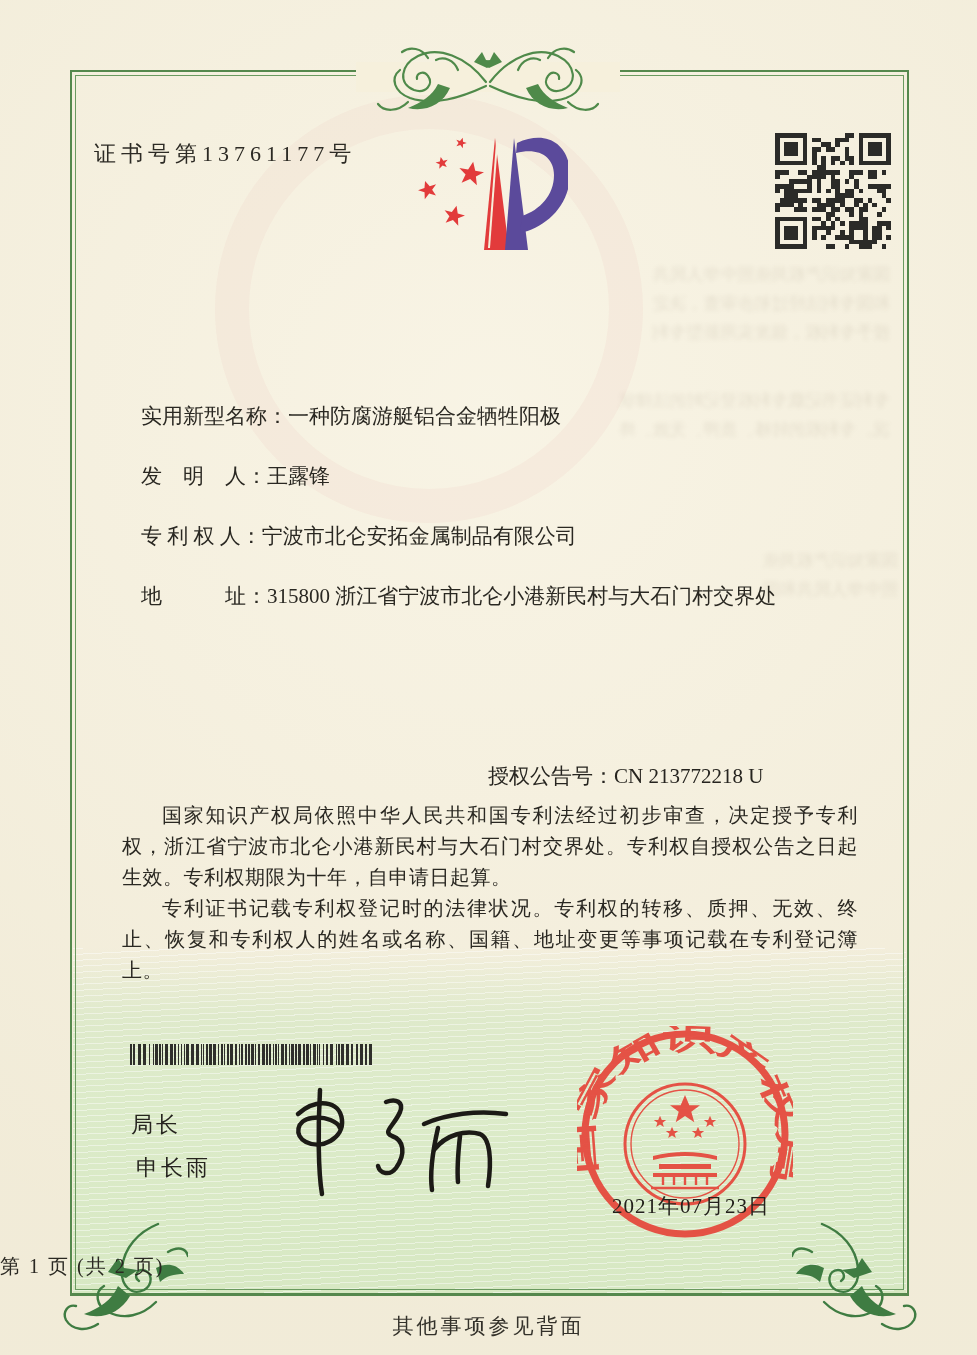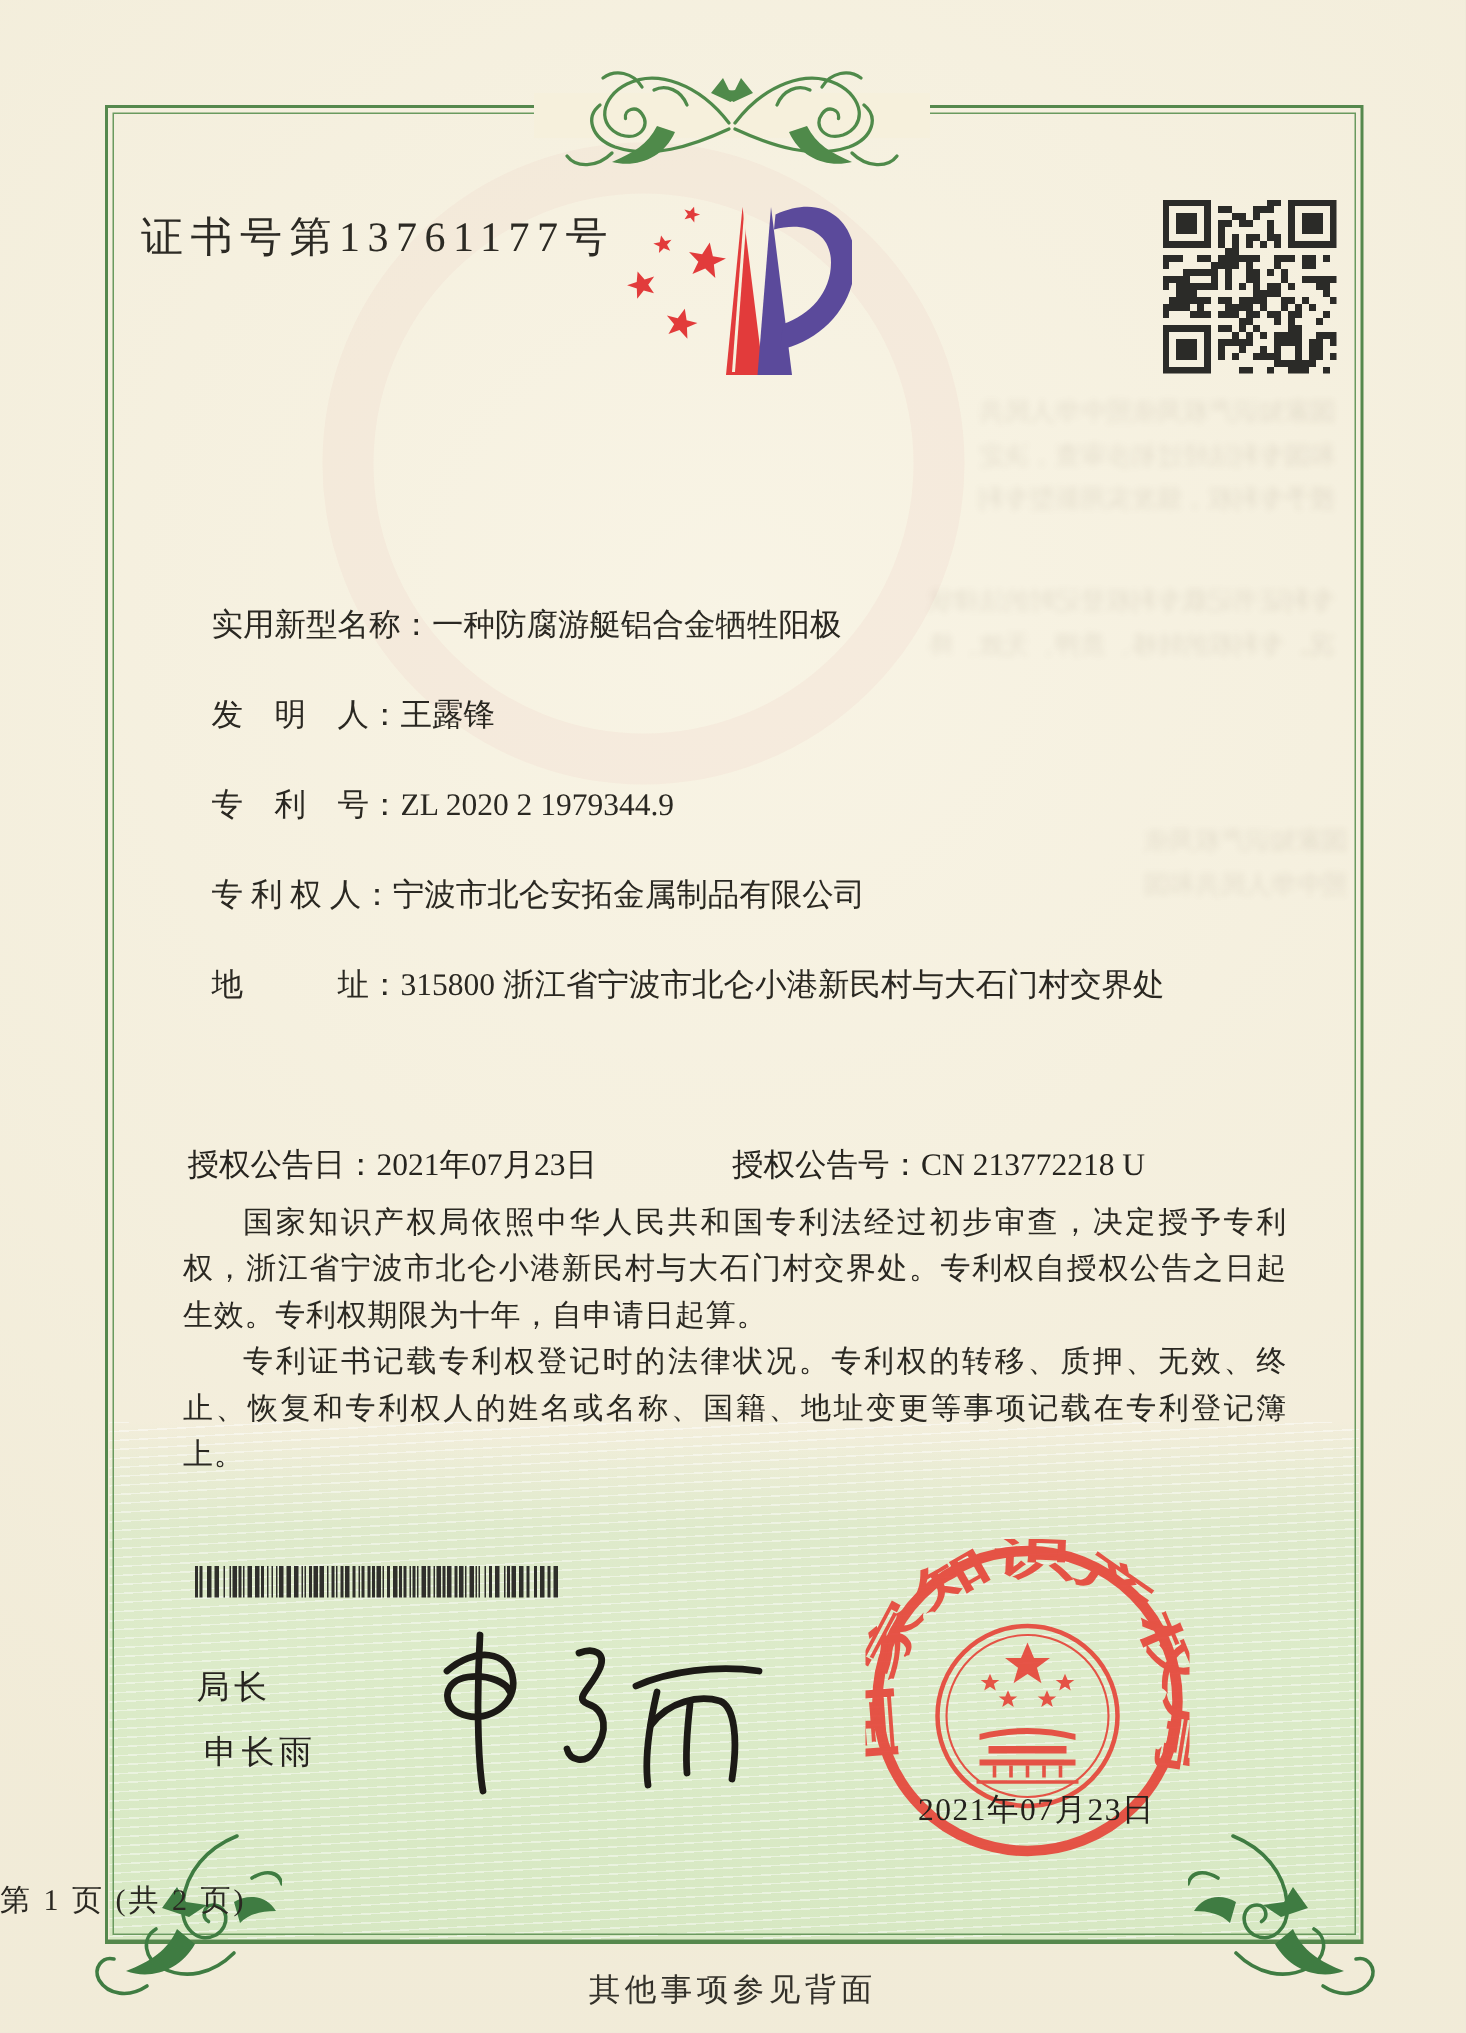--- a/index.html
+++ b/index.html
@@ -17,21 +17,21 @@
   .green-wash{position:absolute;left:73px;right:71px;top:948px;bottom:62px;
         background:
           repeating-linear-gradient(177deg, rgba(255,255,255,0.45) 0 1px, rgba(0,0,0,0) 1px 6px),
           linear-gradient(180deg, rgba(222,235,205,0) 0, rgba(219,233,200,0.85) 70px, #dcebc9 160px, #d7e8c3 100%);}
   
   .frame{position:absolute;left:70px;top:70px;right:68px;bottom:59px;
         border:2px solid #55884d;border-bottom-width:3px;}
   .frame-inner{position:absolute;inset:3px;border:1px solid #6a9a5f;}
   .orn{position:absolute;}
   
-  .cert-no{position:absolute;left:94px;top:139px;font-size:28px;letter-spacing:5px;color:#2c2a24;}
+  .cert-no{position:absolute;left:94px;top:139px;font-size:22px;letter-spacing:5px;color:#2c2a24;}
   .title{position:absolute;left:0;top:286px;width:100%;text-align:center;font-size:46px;
         font-weight:700;letter-spacing:13px;color:#1d1b16;}
   .fields{position:absolute;left:125px;top:402px;width:745px;font-size:21px;color:#2a2822;}
   .field-row{height:26px;margin-bottom:34px;white-space:nowrap;margin-left:16px;}
   .grant-row{position:absolute;left:125px;top:762px;width:745px;font-size:21px;white-space:nowrap;}
   .grant-right{position:absolute;left:363px;top:0;}
   .paras{position:absolute;left:122px;top:800px;width:736px;font-size:20px;line-height:31px;
         text-align:justify;letter-spacing:0.5px;color:#2a2822;}
   .paras p{margin:0;text-indent:2em;}
   .barcode{position:absolute;left:130px;top:1044px;width:248px;height:21px;display:flex;align-items:stretch;}
@@ -457,32 +457,28 @@
 
 
   <div class="fields">
     <div class="field-row">
       <span>实用新型名称：</span><span>一种防腐游艇铝合金牺牲阳极</span>
     </div>
     <div class="field-row">
       <span>发　明　人：</span><span>王露锋</span>
     </div>
     <div class="field-row">
-      <span>专　利　号：</span><span>ZL 2020 2 1979344.9</span>
-    </div>
-    <div class="field-row">
       <span>专 利 权 人：</span><span>宁波市北仑安拓金属制品有限公司</span>
     </div>
     <div class="field-row">
       <span>地　　　址：</span><span>315800 浙江省宁波市北仑小港新民村与大石门村交界处</span>
     </div>
   </div>
 
   <div class="grant-row">
-    <span><span>授权公告日：</span><span>2021年07月23日</span></span>
     <span class="grant-right"><span>授权公告号：</span><span>CN 213772218 U</span></span>
   </div>
 
   <div class="paras">
     <p>国家知识产权局依照中华人民共和国专利法经过初步审查，决定授予专利权，浙江省宁波市北仑小港新民村与大石门村交界处。专利权自授权公告之日起生效。专利权期限为十年，自申请日起算。</p>
     <p>专利证书记载专利权登记时的法律状况。专利权的转移、质押、无效、终止、恢复和专利权人的姓名或名称、国籍、地址变更等事项记载在专利登记簿上。</p>
   </div>
 
   <div class="barcode" id="barcode">
       <i style="width: 2px; background: rgb(47, 47, 43);"></i>

